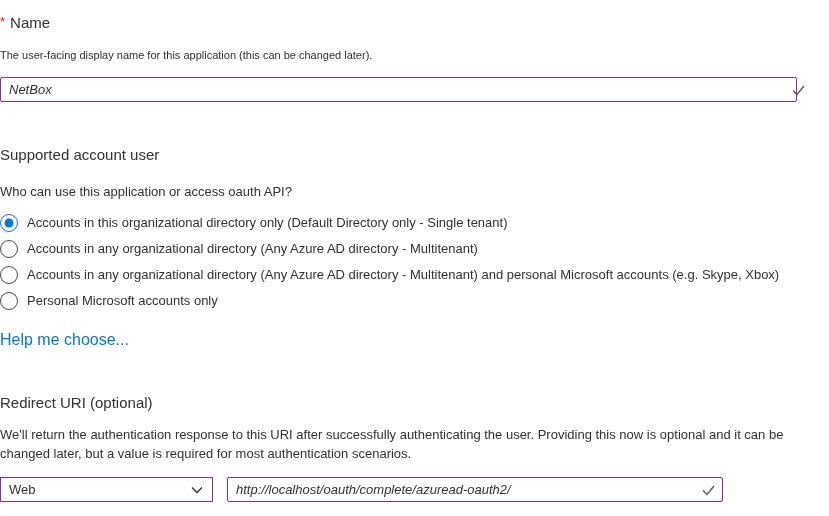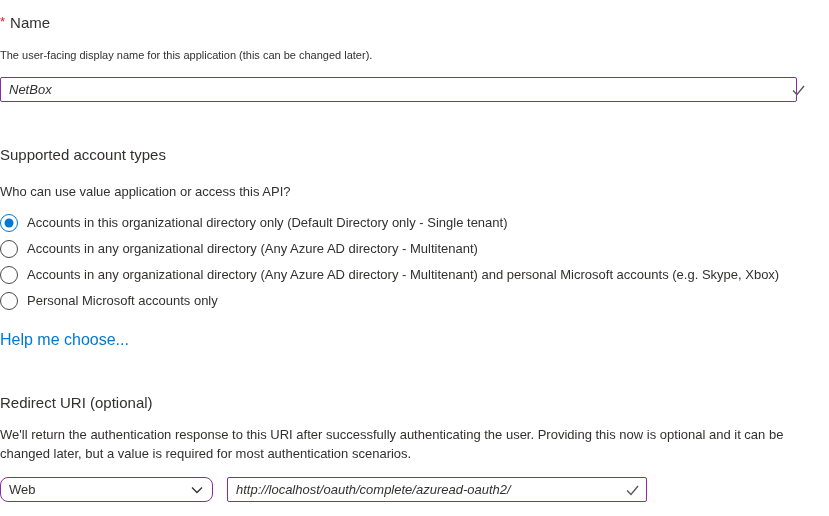--- a/index.html
+++ b/index.html
@@ -121,41 +121,41 @@
   .controls-row {
     display: flex;
     margin-top: 14px;
     gap: 14px;
   }
   .select-box {
     position: relative;
     width: 213px;
     height: 25px;
     border: 1px solid #8a2da5;
-    border-radius: 8px;
+    border-radius: 0;
     background: #fff;
     display: flex;
     align-items: center;
     padding: 0 28px 0 8px;
     font-size: 13px;
     cursor: pointer;
   }
   .chevron-icon {
     position: absolute;
     right: 8px;
     top: 50%;
     transform: translateY(-50%);
     width: 14px;
     height: 14px;
     display: flex;
     align-items: center;
     justify-content: center;
   }
   .uri-wrap { position: relative; margin-top: 0; }
-  .uri-input { width: 420px; }
+  .uri-input { width: 496px; }
 </style>
 </head>
 <body>
 
 <div class="page">
 
   <div>
     <div class="section-title">
       <span class="required-star">*</span><span>Name</span>
     </div>
@@ -164,22 +164,22 @@
       <input class="txt-input name-input" type="text" value="NetBox" style="">
       <span class="check-icon">
         <svg width="15" height="15" viewBox="0 0 15 15">
             <polyline points="2,8 6,12 13,3.5" fill="none" stroke="#595959" stroke-width="1.4"></polyline>
           </svg>
       </span>
     </div>
   </div>
 
   <div class="section">
-    <div class="section-title">Supported account types</div>
-    <div class="question">Who can use value application or access this API?</div>
+    <div class="section-title">Supported account user</div>
+    <div class="question">Who can use this application or access oauth API?</div>
     <div class="radio-list">
       <div class="radio-row selected">
         <span class="radio-circle"></span>
         <span class="radio-label">Accounts in this organizational directory only (Default Directory only - Single tenant)</span>
       </div>
       <div class="radio-row">
         <span class="radio-circle"></span>
         <span class="radio-label">Accounts in any organizational directory (Any Azure AD directory - Multitenant)</span>
       </div>
       <div class="radio-row">

